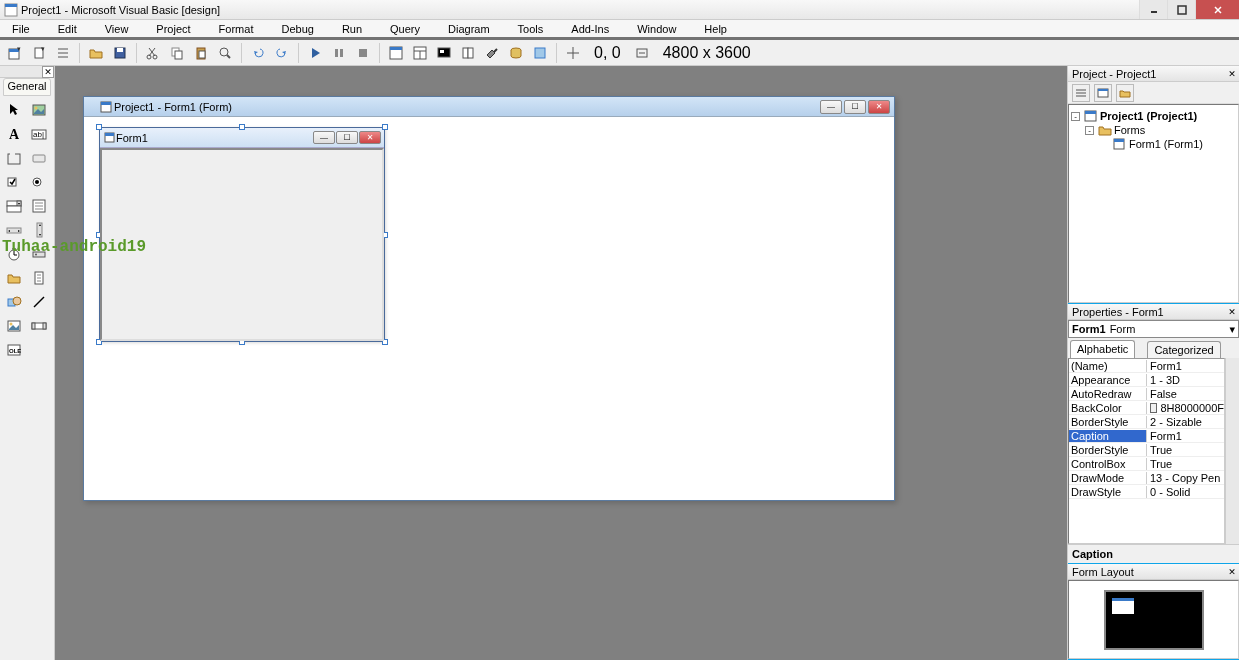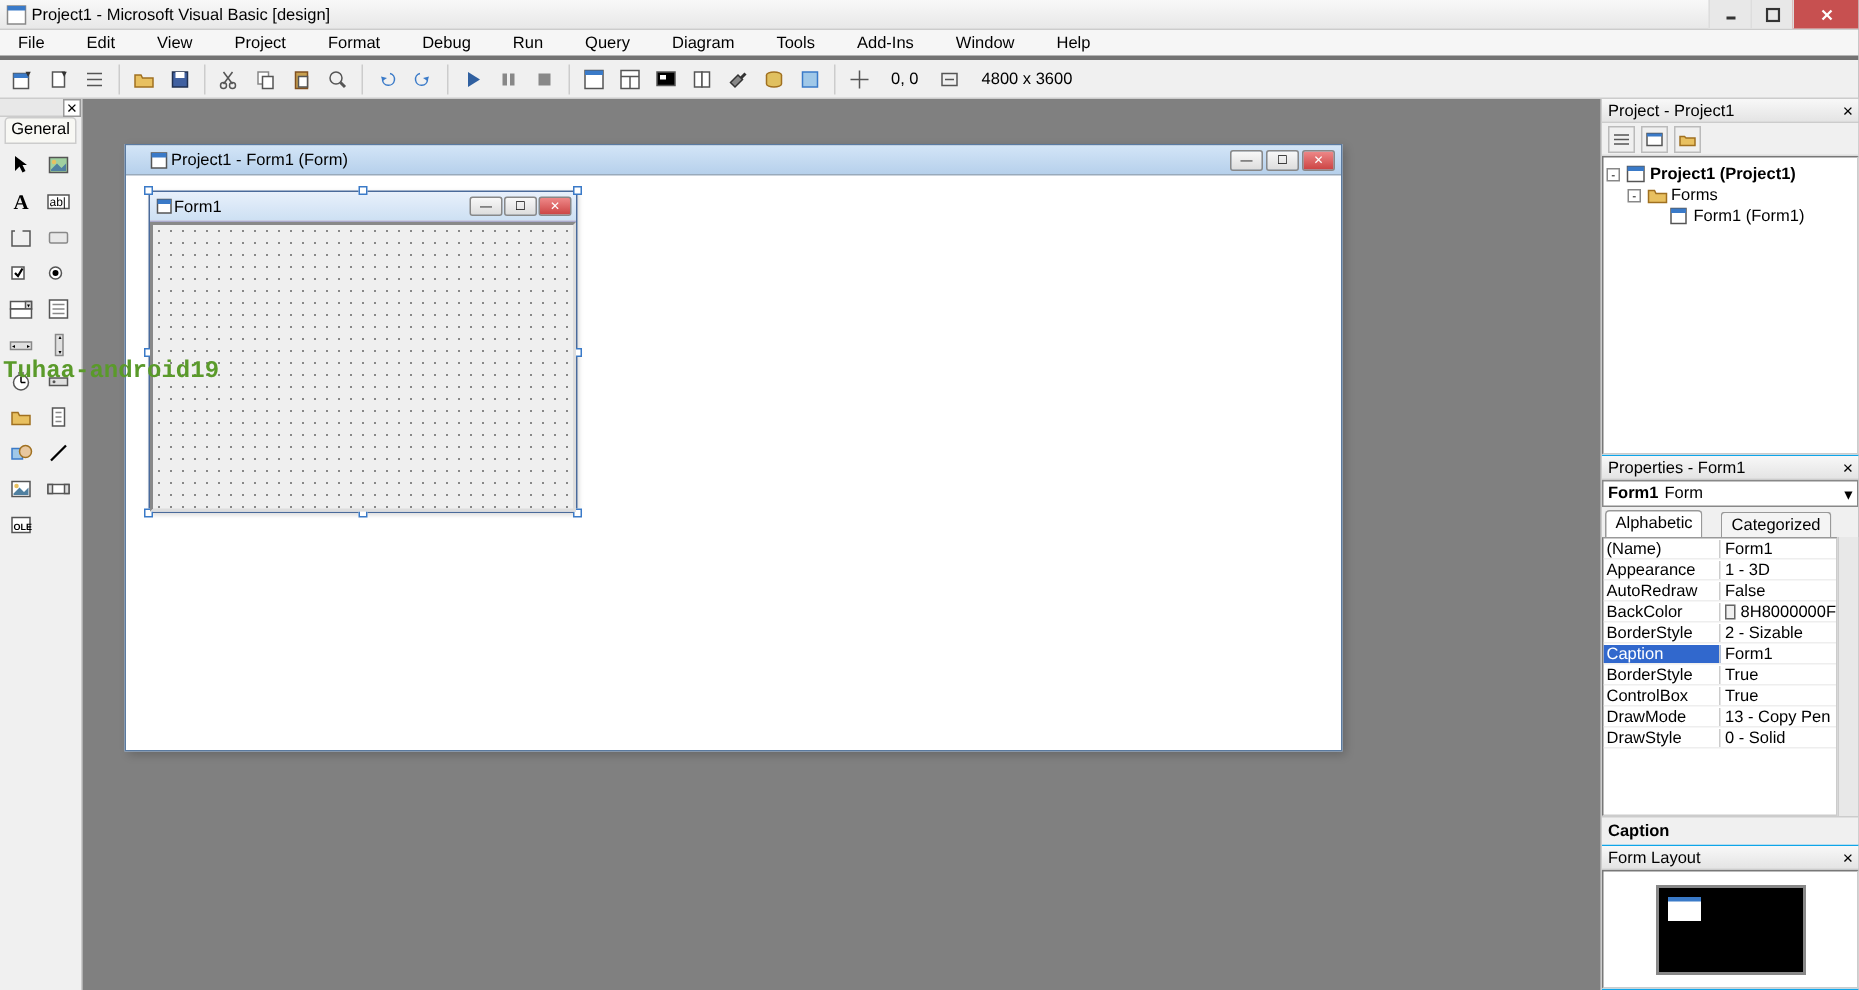--- a/index.html
+++ b/index.html
@@ -10,21 +10,21 @@
 .titlebar-btns { display: flex; }
 .tb-btn { width: 28px; height: 19px; display: flex; align-items: center; justify-content: center; font-size: 10px; border-left: 1px solid #ddd; }
 .tb-min { background: #e8e8e8; }
 .tb-max { background: #e8e8e8; }
 .tb-close { background: #c75050; color: #fff; width: 44px; }
 .menubar { height: 20px; background: #f6f6f6; display: flex; align-items: center; padding-left: 4px; border-bottom: 3px solid #737373; gap: 12px; }
 .menu-item { padding: 2px 8px; cursor: default; }
 .toolbar { height: 26px; background: #f0f0f0; display: flex; align-items: center; padding: 0 4px; border-bottom: 1px solid #ccc; gap: 2px; }
 .tool-btn { width: 22px; height: 22px; display: flex; align-items: center; justify-content: center; border: 1px solid transparent; }
 .tool-sep { width: 1px; height: 20px; background: #ccc; margin: 0 3px; }
-.tool-text { padding: 0 8px; font-size: 11px; }
+.tool-text { padding: 0 8px; font-size: 16px; }
 .main { display: flex; height: 594px; }
 .toolbox-close { height: 12px; background: #e8e8e8; border-bottom: 1px solid #ccc; display: flex; justify-content: flex-end; align-items: center; }
 .close-x { width: 12px; height: 12px; font-size: 9px; display: flex; align-items: center; justify-content: center; border: 1px solid #999; background: #fff; }
 .toolbox { width: 55px; background: #f0f0f0; border-right: 1px solid #ccc; }
 .toolbox-tab { height: 18px; background: #f8f8f4; border: 1px solid #ccc; border-radius: 3px 3px 0 0; margin: 0 3px; text-align: center; font-size: 11px; padding-top: 1px; }
 .toolbox-grid { display: grid; grid-template-columns: 1fr 1fr; gap: 2px; padding: 3px; }
 .tbx-tool { width: 22px; height: 22px; display: flex; align-items: center; justify-content: center; border: 1px solid transparent; position: relative; }
 .center { flex: 1; background: #808080; position: relative; }
 .mdi-child { position: absolute; left: 28px; top: 30px; width: 812px; height: 405px; background: #fff; border: 1px solid #5a7aa0; box-shadow: 2px 2px 6px rgba(0,0,0,0.2); }
 .mdi-title { height: 20px; background: linear-gradient(to bottom, #d3e5f7, #b6d0eb); border-bottom: 1px solid #9ab; display: flex; align-items: center; padding-left: 16px; }

